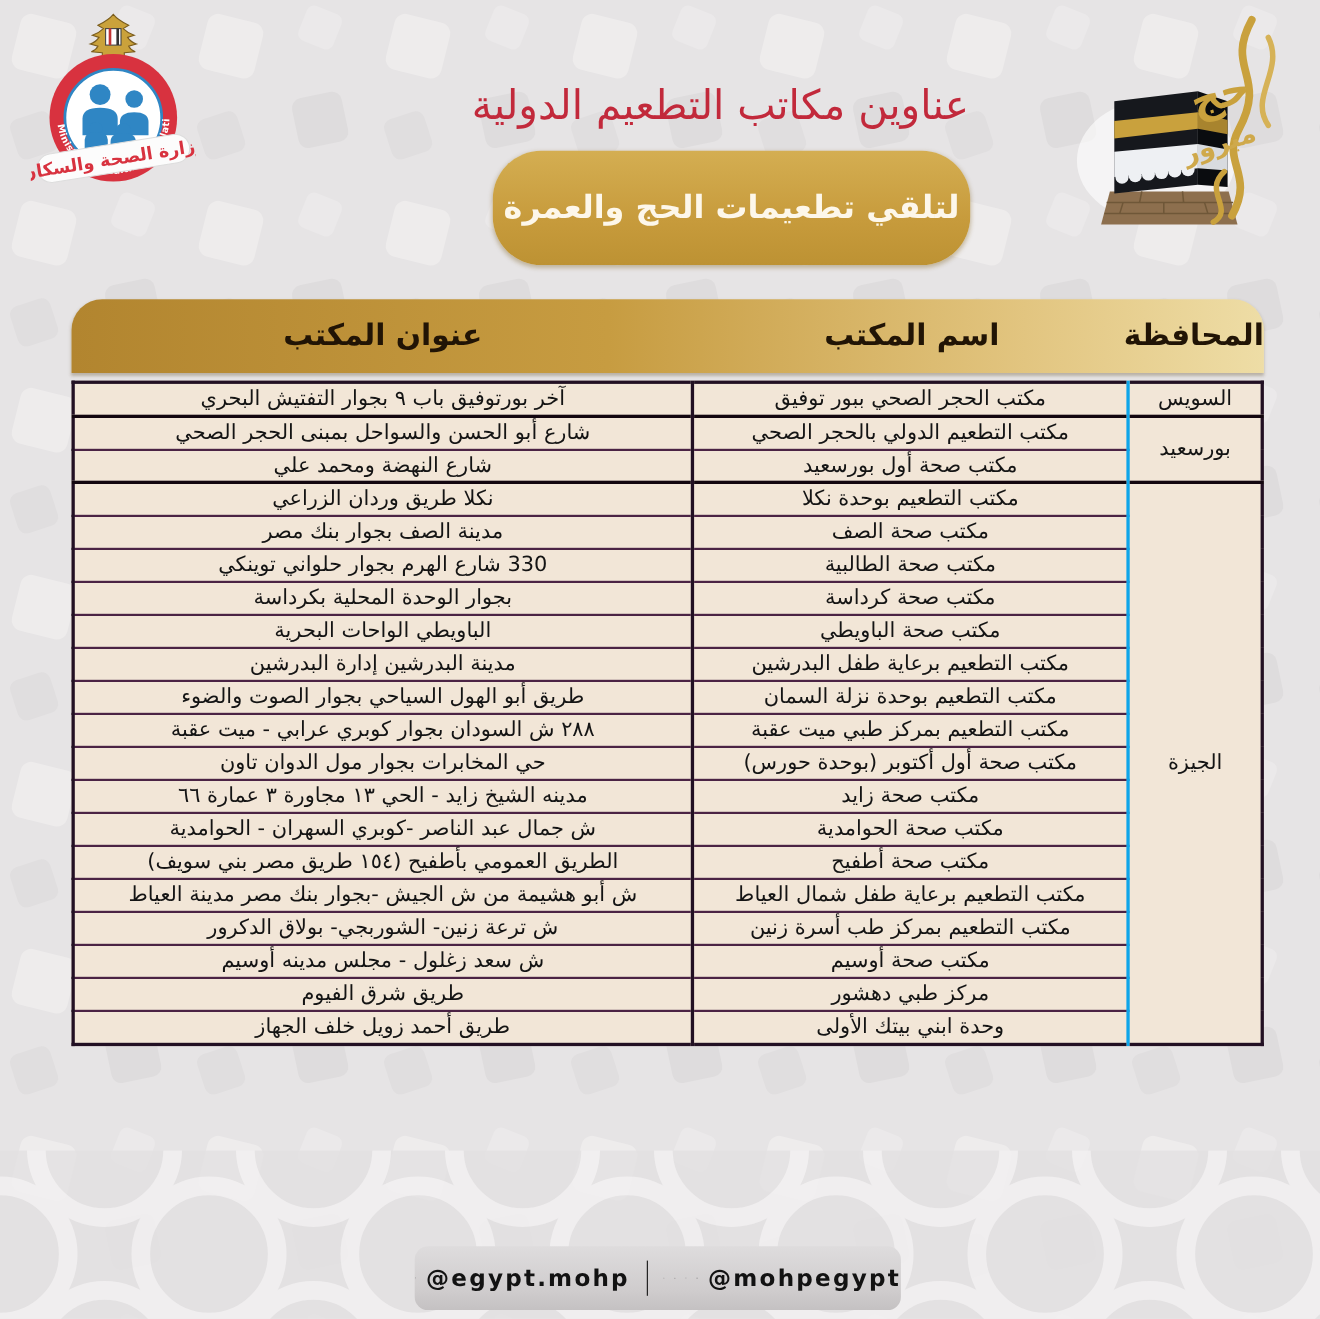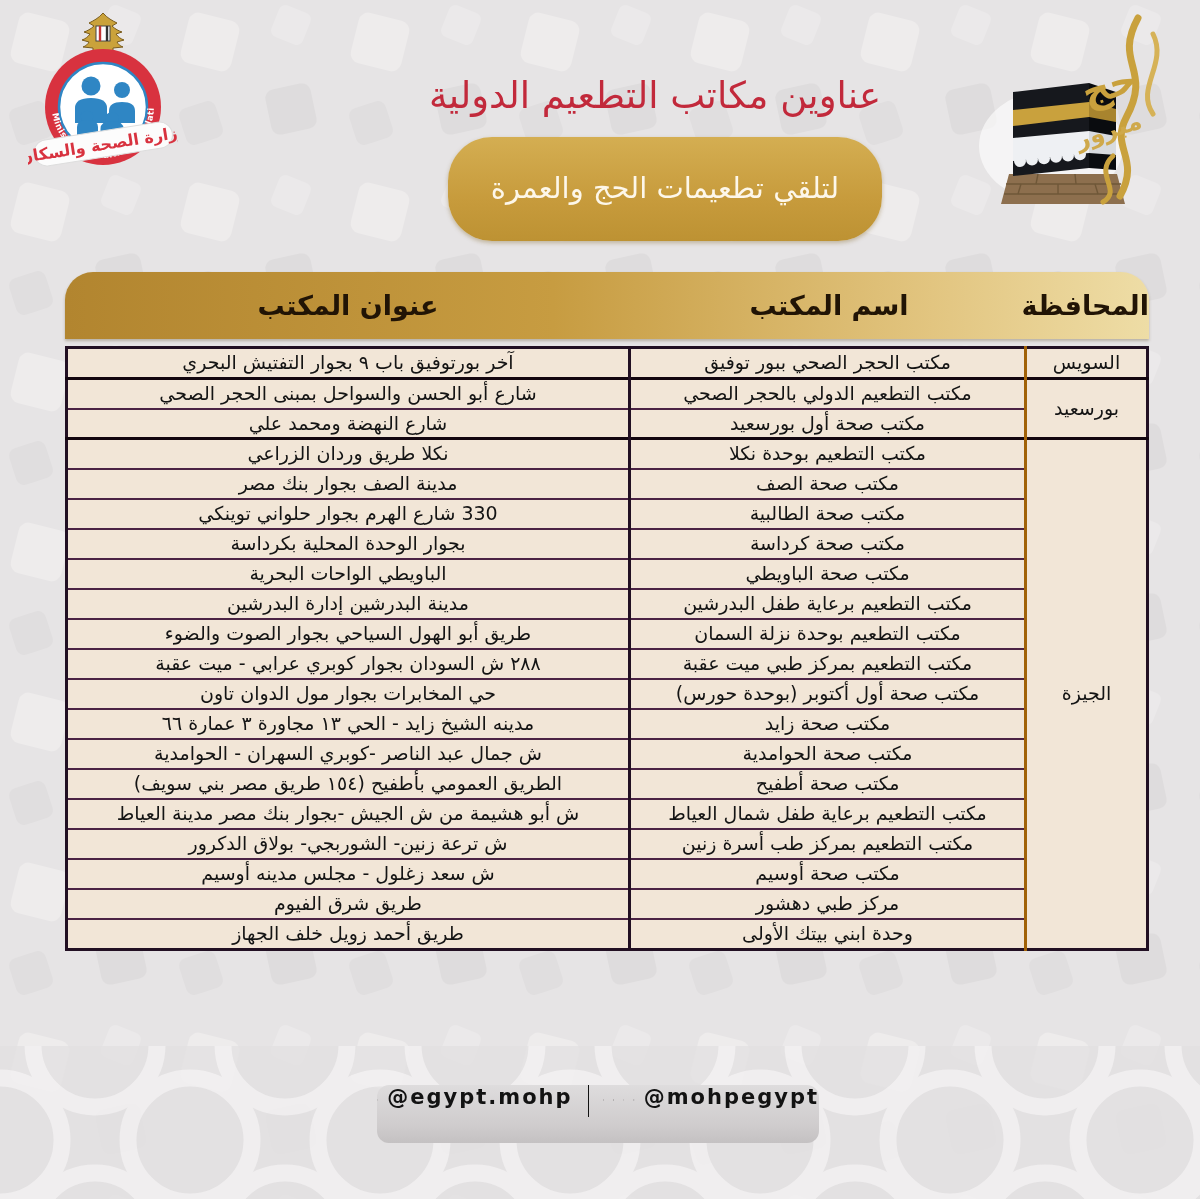--- a/index.html
+++ b/index.html
@@ -12,47 +12,47 @@
   .logo-wrap { position:absolute; left:28px; top:10px; width:150px; height:162px; z-index:2; }
   .main-title { position:absolute; top:74px; left:290px; width:730px; z-index:2;
                 text-align:center; font-size:37px; font-weight:normal; color:#c2293b;
                 direction:rtl; letter-spacing:0; }
   .gold-banner { position:absolute; top:137px; left:448px; width:434px; height:104px; z-index:2;
                  border-radius:44px;
                  background:linear-gradient(180deg,#d4ae52 0%,#c79b3c 60%,#bd9233 100%);
                  box-shadow:0 2px 4px rgba(120,90,20,.35);
                  display:flex; flex-direction:column; justify-content:center;
                  text-align:center; direction:rtl;
-                 color:#fdf7ea; font-size:29px; font-weight:normal; line-height:1.5; }
+                 color:#fdf7ea; font-size:29px; font-weight:bold; line-height:1.5; }
   .kaaba-wrap { position:absolute; right:22px; top:6px; width:215px; height:228px; z-index:2; }
 
   
   .table-wrap { position:absolute; left:65px; top:272px; width:1084px; z-index:2; }
   .table-header { display:grid; grid-template-columns:122px 396px 1fr; direction:rtl;
                   height:67px; align-items:center; text-align:center;
                   background:linear-gradient(90deg,#b2852f 0%,#c79c41 45%,#e2c580 80%,#eedda6 100%);
                   border-radius:28px 28px 0 0;
                   font-size:27px; font-weight:bold; color:#211405;
                   box-shadow:0 2px 3px rgba(80,60,20,.3); }
   .header-gap { height:7px; }
   table.offices { width:100%; border-collapse:collapse; direction:rtl;
                   background:#f2e6d7; border:3px solid #221023; }
   table.offices td { border-top:2px solid #4b2344; text-align:center;
                      font-size:19px; font-weight:normal; color:#141414;
                      height:30px; padding:2px 10px; line-height:1.25; }
   table.offices tr.group-start td { border-top:3px solid #13060f; }
   table.offices tbody tr:first-child td { border-top:none; }
-  td.gov  { border-left:3px solid #a16207; font-size:23px; }
+  td.gov  { border-left:3px solid #0ea5e9; font-size:23px; }
   td.name { border-left:3px solid #221023; }
 
   
-  .social-bar { position:absolute; left:377px; top:1085px; width:442px; height:58px; z-index:2;
+  .social-bar { position:absolute; left:377px; top:1133px; width:442px; height:58px; z-index:2;
                 border-radius:12px;
                 background:linear-gradient(180deg,#dedcdd 0%,#cfcccd 70%,#c4c1c2 100%);
-                display:flex; align-items:flex-start; justify-content:center; gap:9px;
+                display:flex; align-items:center; justify-content:center; gap:9px;
                 direction:ltr; color:#121212; }
   .handle { font-size:21px; font-weight:bold; letter-spacing:2px; }
   .soc-ic { width:30px; height:30px; display:block; }
   .bar-divider { width:2px; height:32px; background:#121212; margin:0 6px; }
 </style>
 </head>
 <body>
 <div class="page">
 
   <svg class="bg-pattern" width="1200" height="1199" viewBox="0 0 1200 1199" xmlns="http://www.w3.org/2000/svg">

